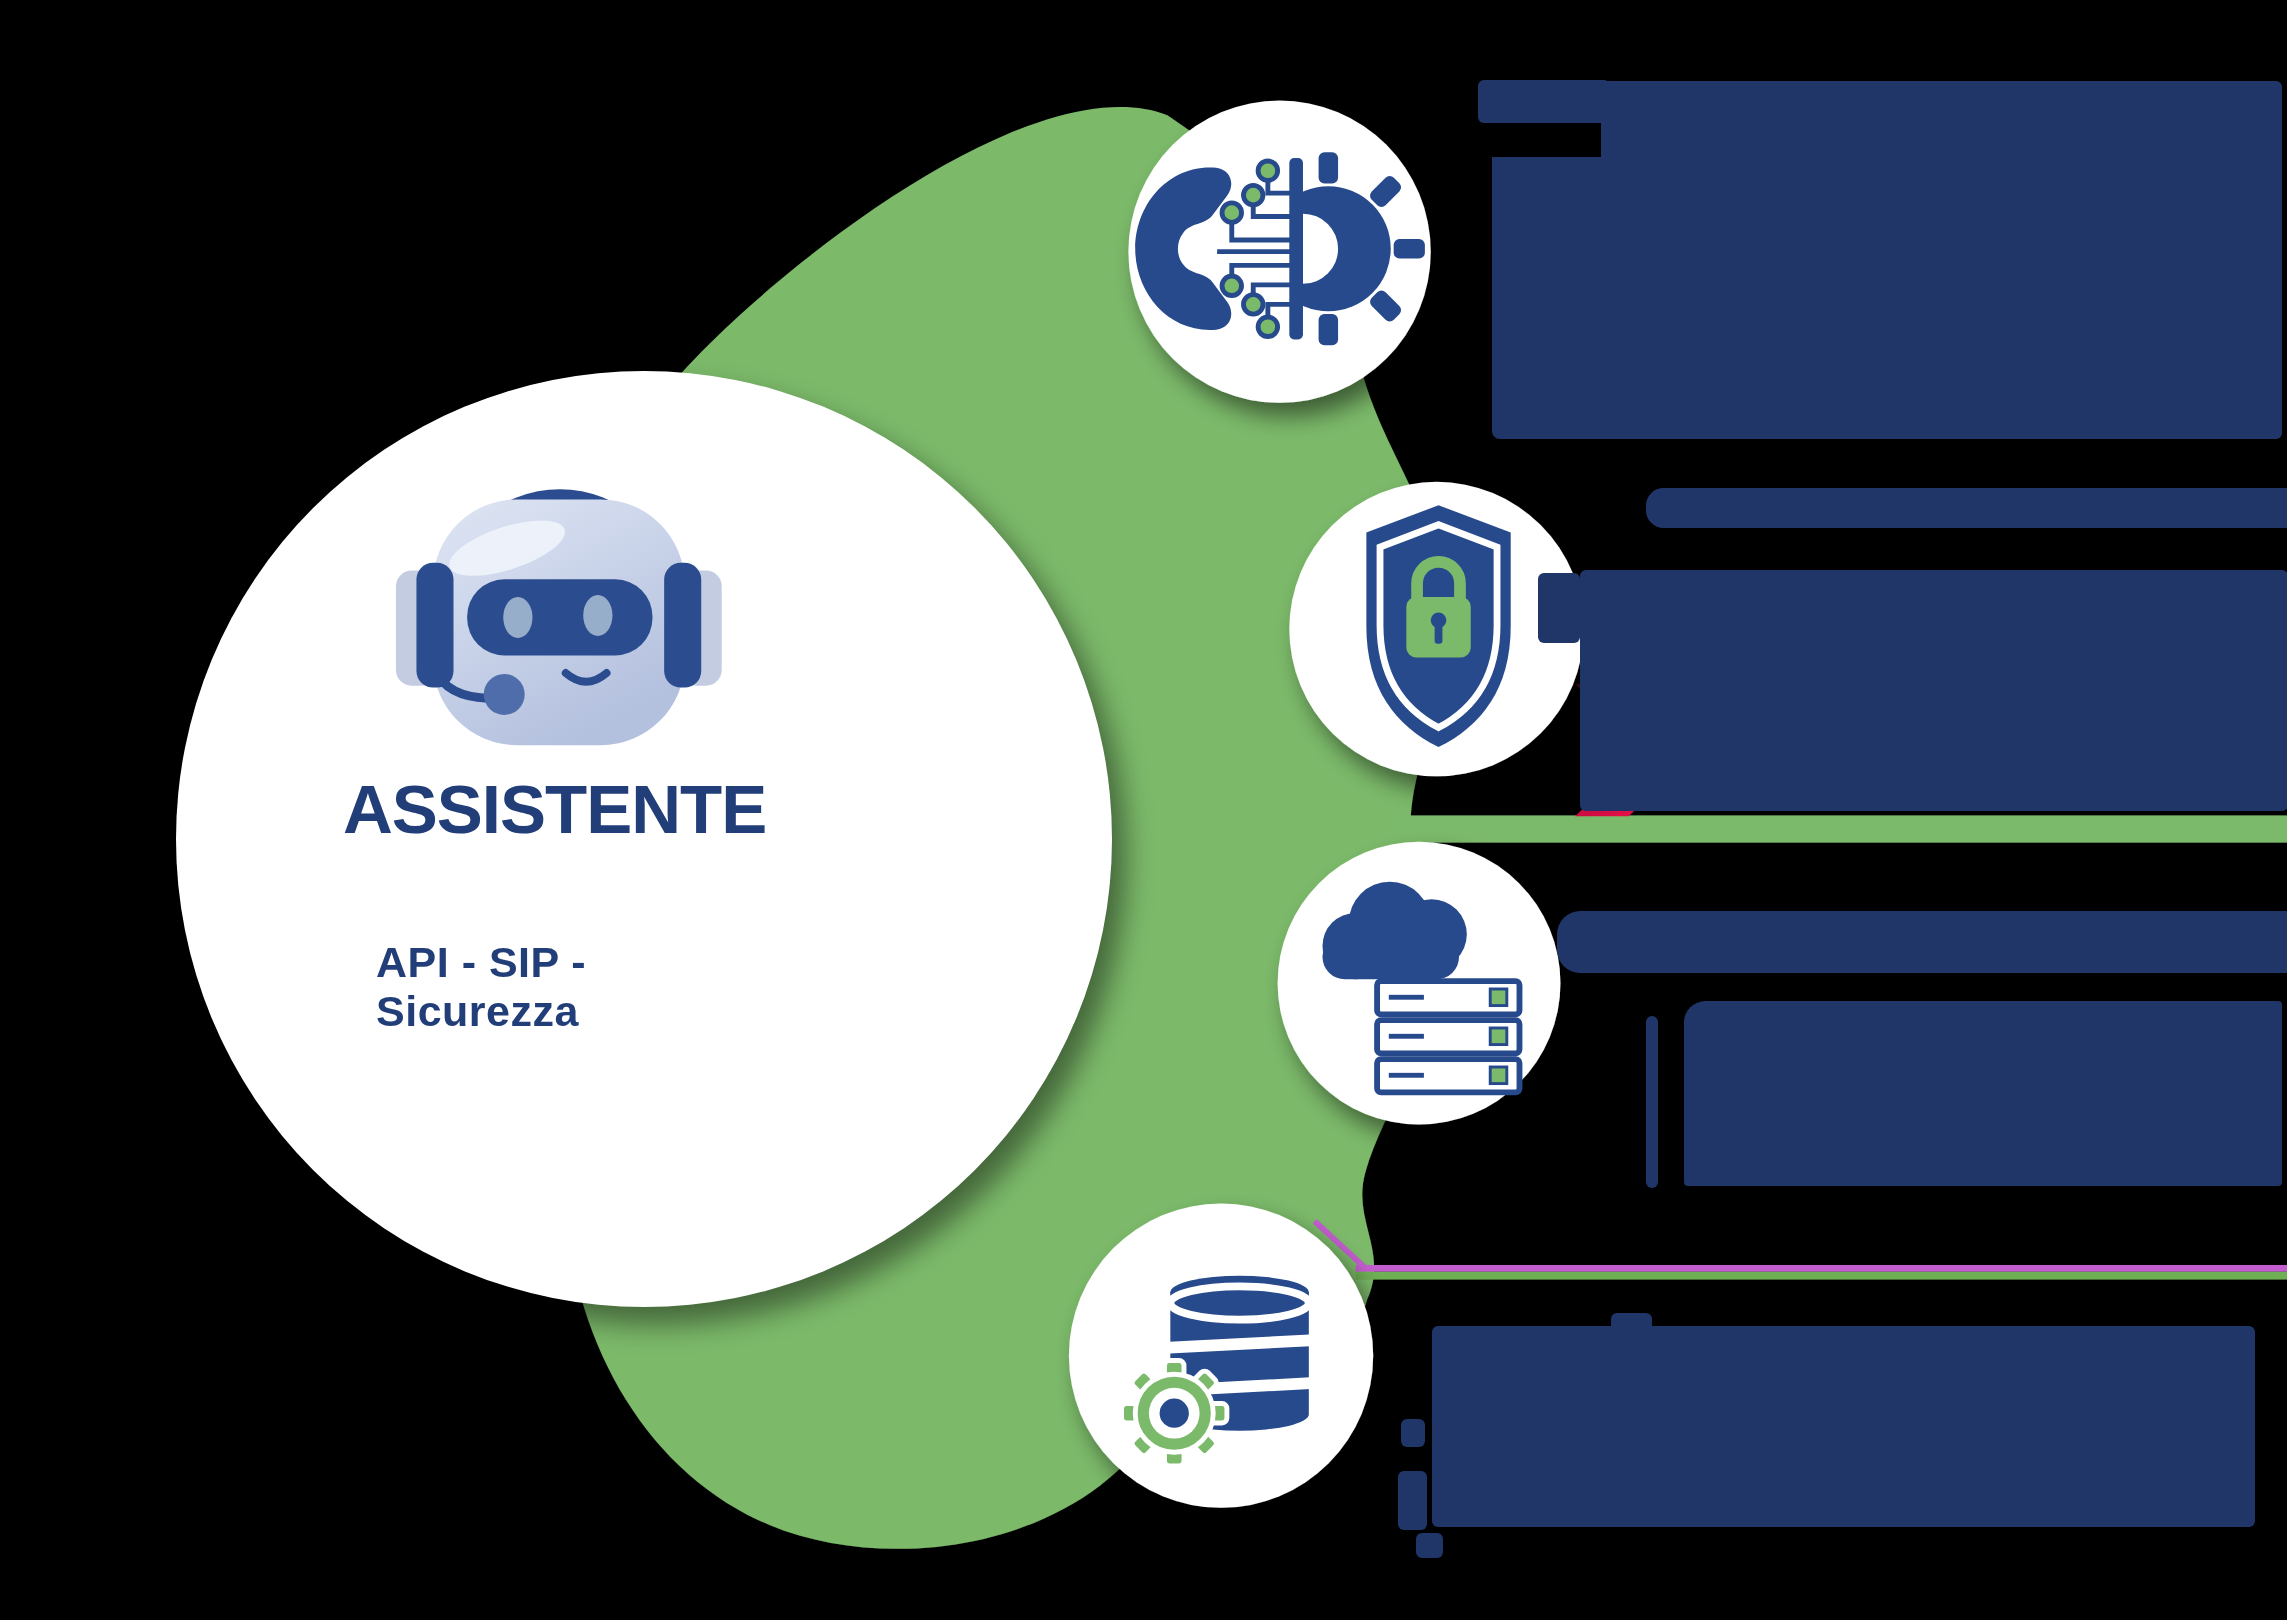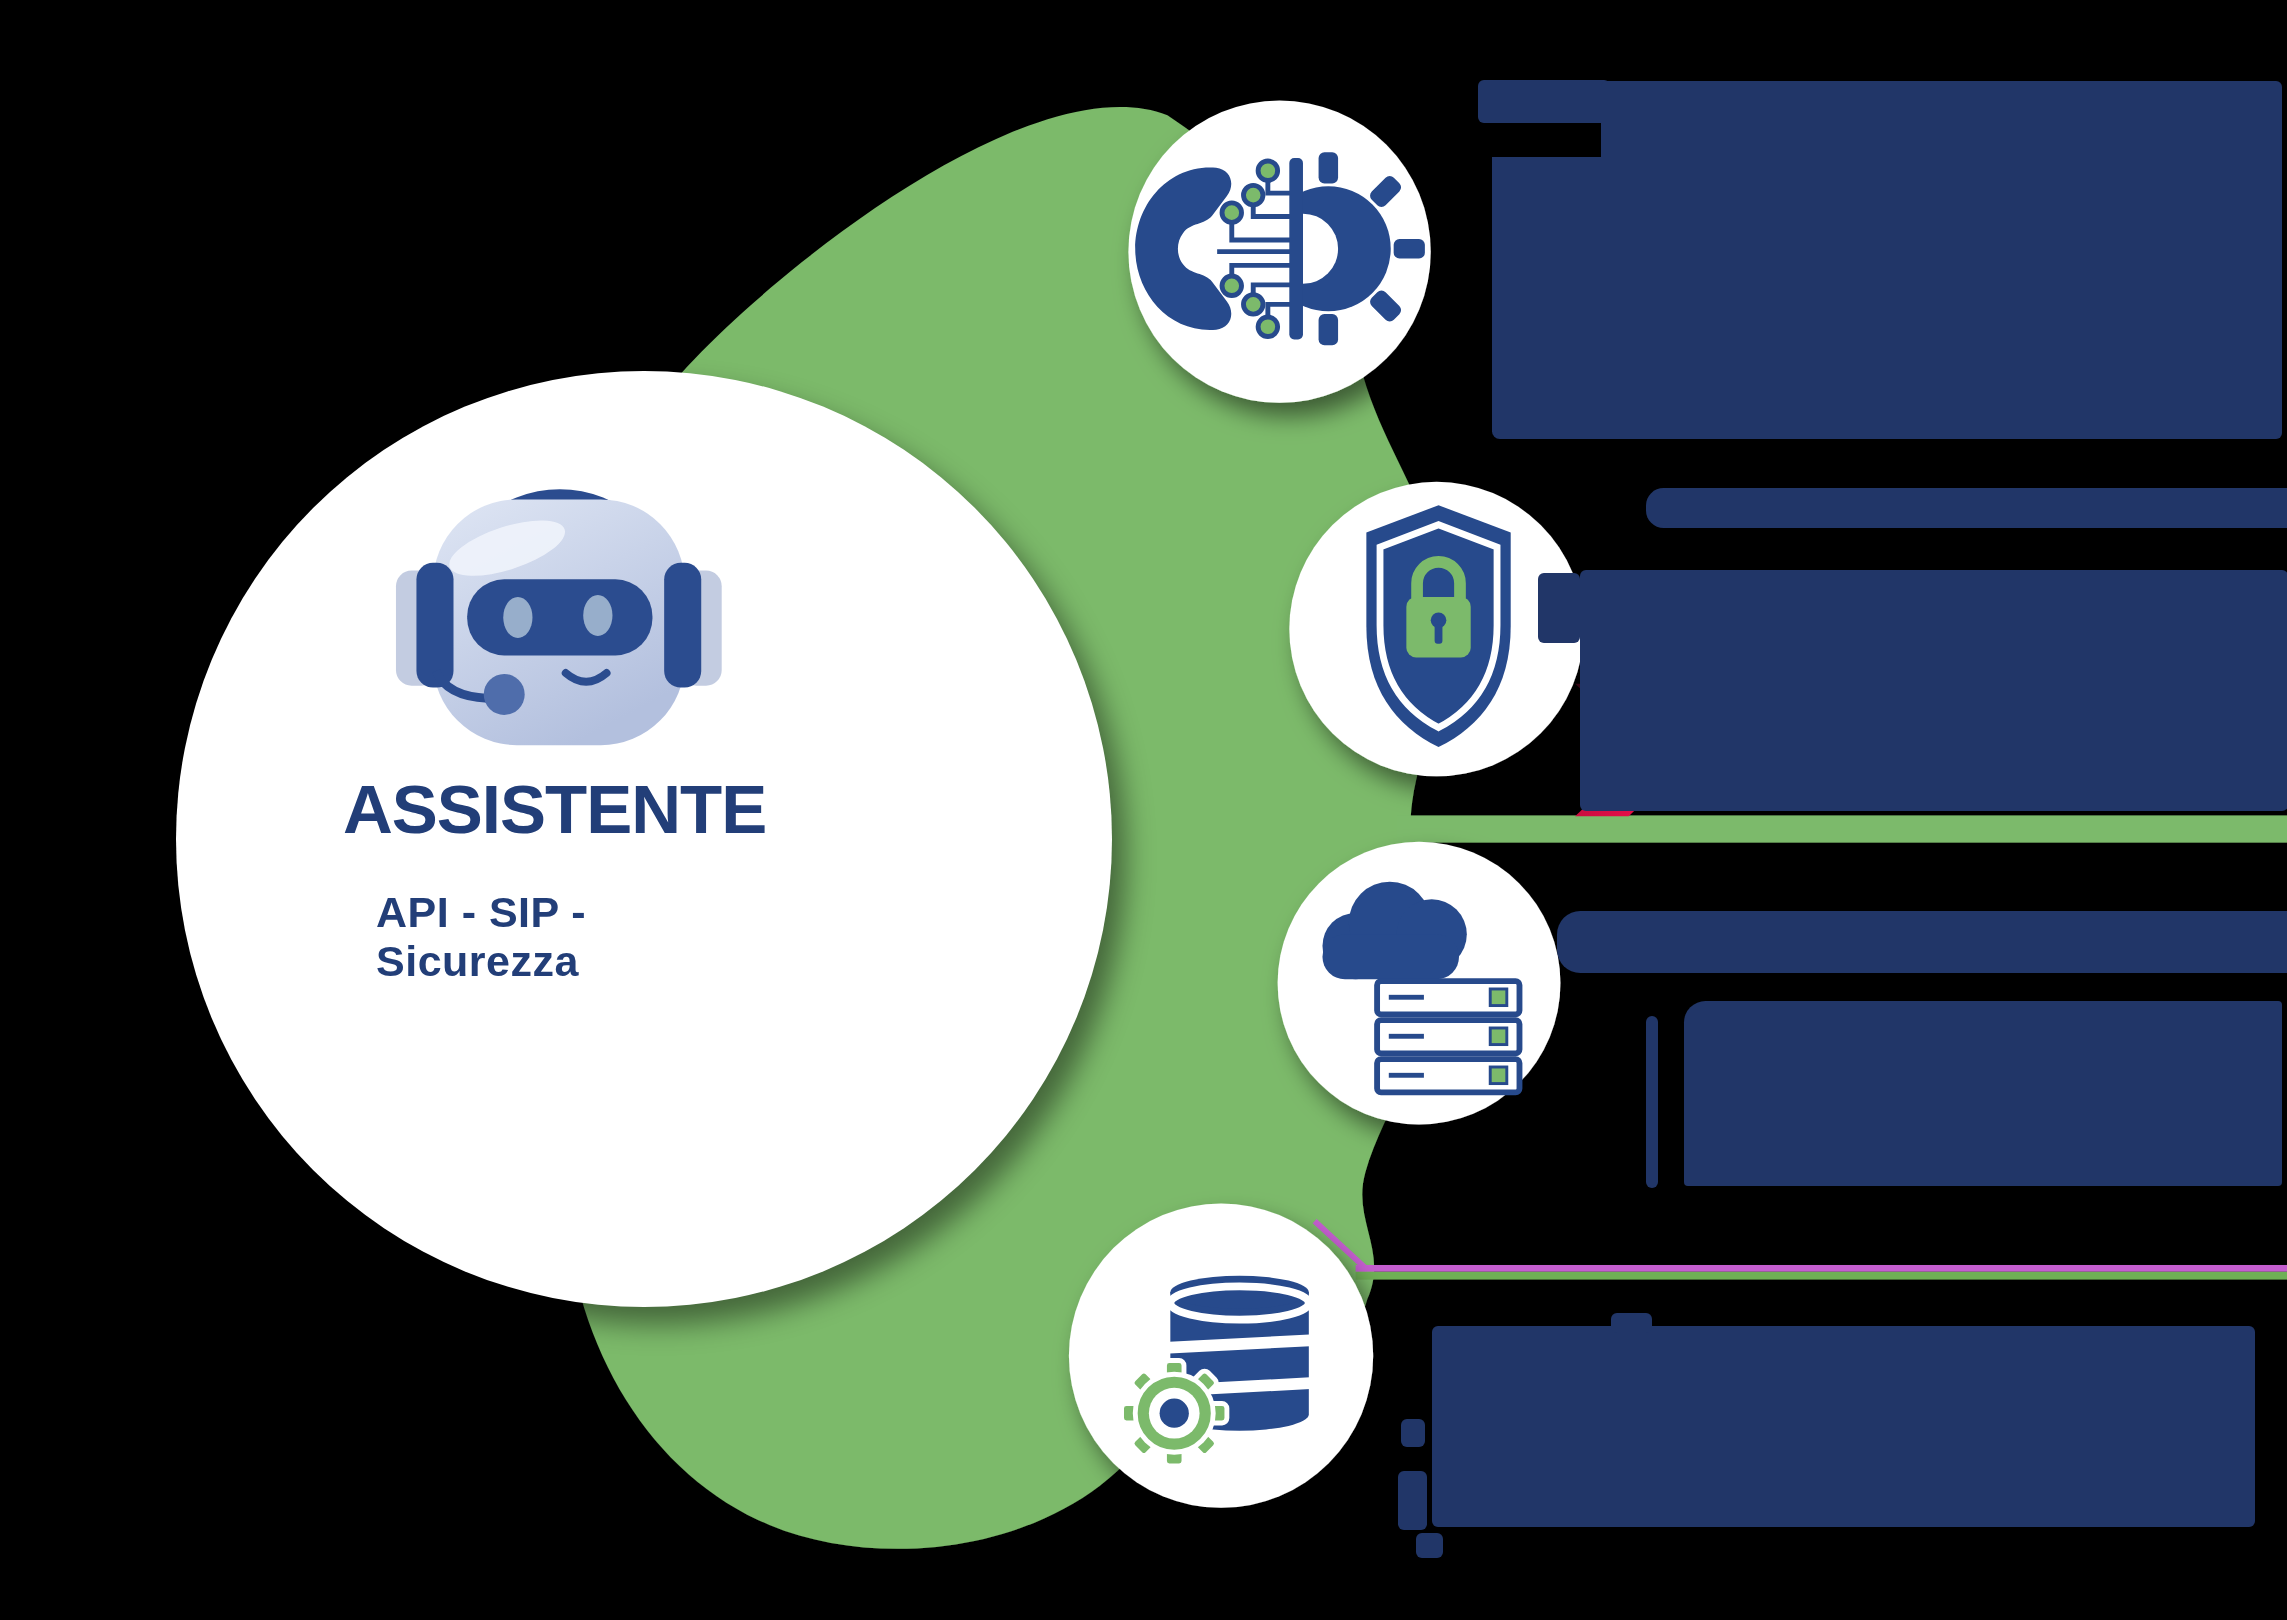--- a/index.html
+++ b/index.html
@@ -5,21 +5,21 @@
   html,body{margin:0;padding:0;background:#000;}
   #stage{position:relative;width:2288px;height:1621px;background:var(--bg,#000);overflow:hidden;
          font-family:"Liberation Sans", sans-serif;}
   .redact{position:absolute;background:var(--navy,#213668);border-radius:5.9px;}
   #big-circle{position:absolute;left:176px;top:371px;width:936px;height:936px;border-radius:50%;
               background:#ffffff;box-shadow:13.7px 17.6px 29px rgba(0,0,0,.45);}
   .title{position:absolute;left:343px;width:546px;color:var(--titleNavy,#223e78);
          font-weight:bold;font-size:69px;line-height:67px;letter-spacing:-1px;}
   #title-line1{top:776px;}
   #title-line2{top:844px;}
-  #subtitle{position:absolute;left:376px;top:888px;width:410px;color:var(--titleNavy,#24467e);
+  #subtitle{position:absolute;left:376px;top:938px;width:410px;color:var(--titleNavy,#24467e);
             font-weight:bold;font-size:43px;letter-spacing:0.5px;}
   svg{position:absolute;left:0;top:0;}
 </style>
 </head>
 <body>
 
 <div id="stage">
 
   <svg width="2288" height="1621" viewBox="0 0 2346 1662">
     <defs>

